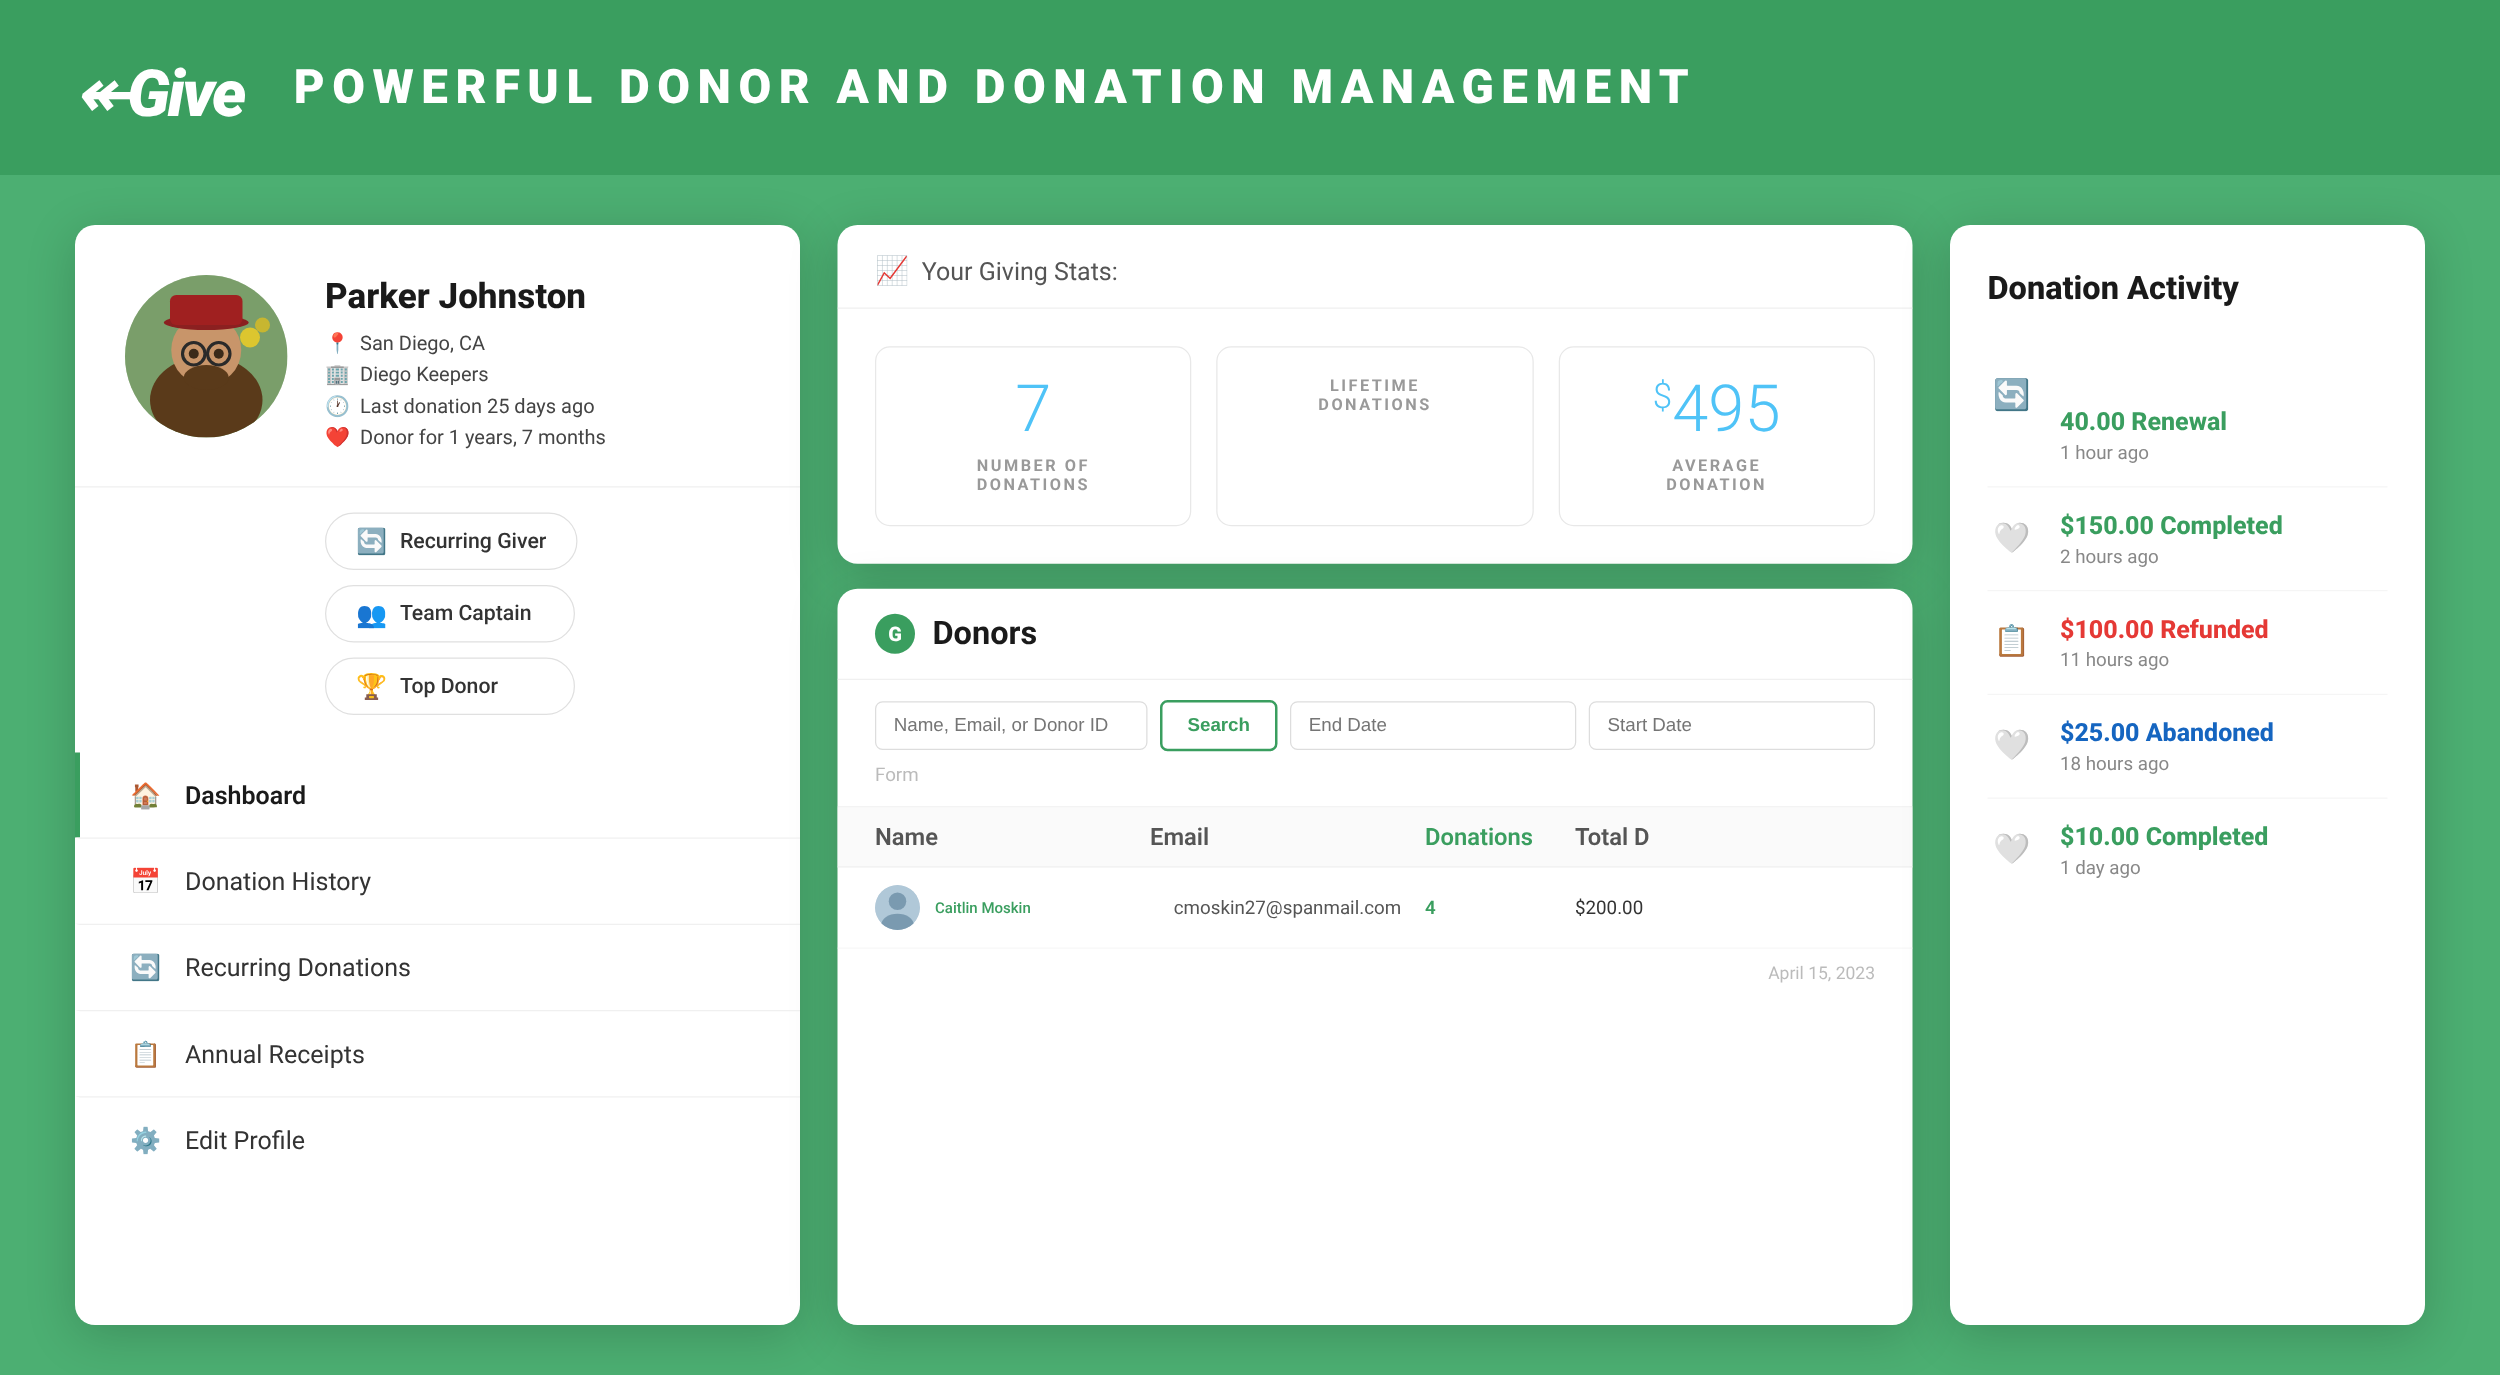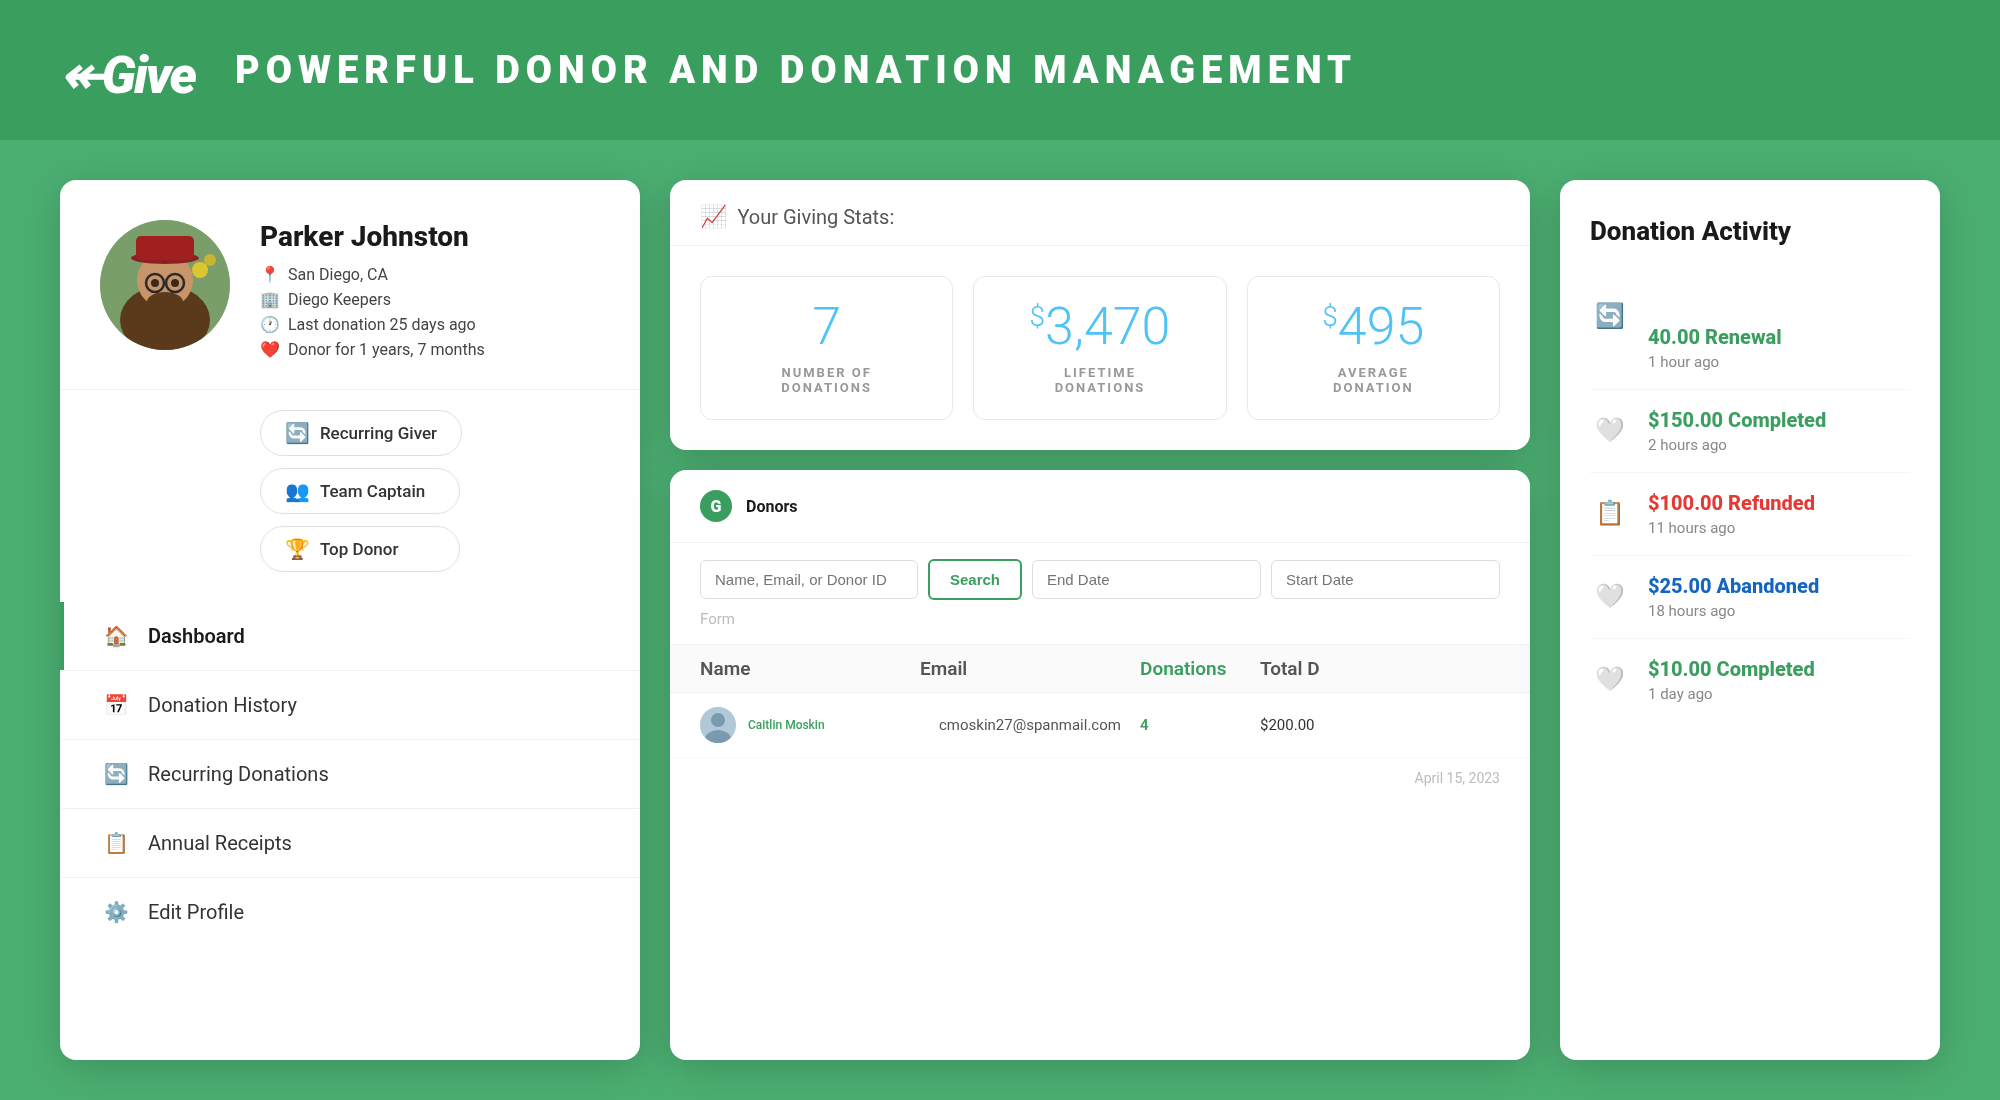--- a/index.html
+++ b/index.html
@@ -236,21 +236,21 @@
       background: #3a9e5f;
       border-radius: 50%;
       display: flex;
       align-items: center;
       justify-content: center;
       color: white;
       font-size: 16px;
       font-weight: 900;
     }
     .donors-title {
-      font-size: 16px;
+      font-size: 26px;
       font-weight: 700;
       color: #1a1a1a;
     }
     .donors-search-bar {
       padding: 16px 30px;
       display: flex;
       align-items: center;
       gap: 10px;
       border-bottom: 1px solid #f0f0f0;
       flex-wrap: wrap;
@@ -499,23 +499,20 @@
         <span>Your Giving Stats:</span>
       </div>
       <div class="stats-grid">
         <div class="stat-box">
           <div class="stat-number">
             <span>7</span>
           </div>
           <div class="stat-label">NUMBER OF<br>DONATIONS</div>
         </div>
         <div class="stat-box">
-          <div class="stat-number">
-            <span class="currency">$</span><span>3,470</span>
-          </div>
           <div class="stat-label">LIFETIME<br>DONATIONS</div>
         </div>
         <div class="stat-box">
           <div class="stat-number">
             <span class="currency">$</span><span>495</span>
           </div>
           <div class="stat-label">AVERAGE<br>DONATION</div>
         </div>
       </div>
     </div>

